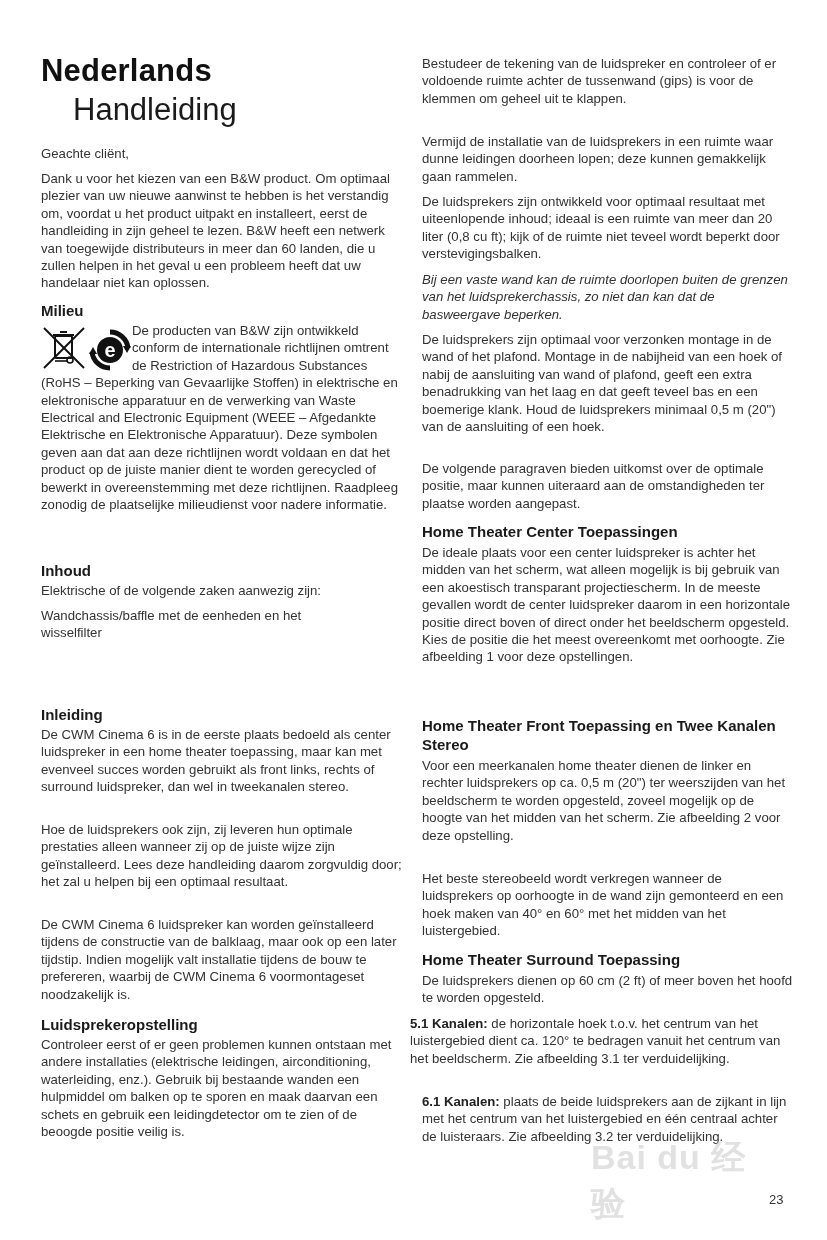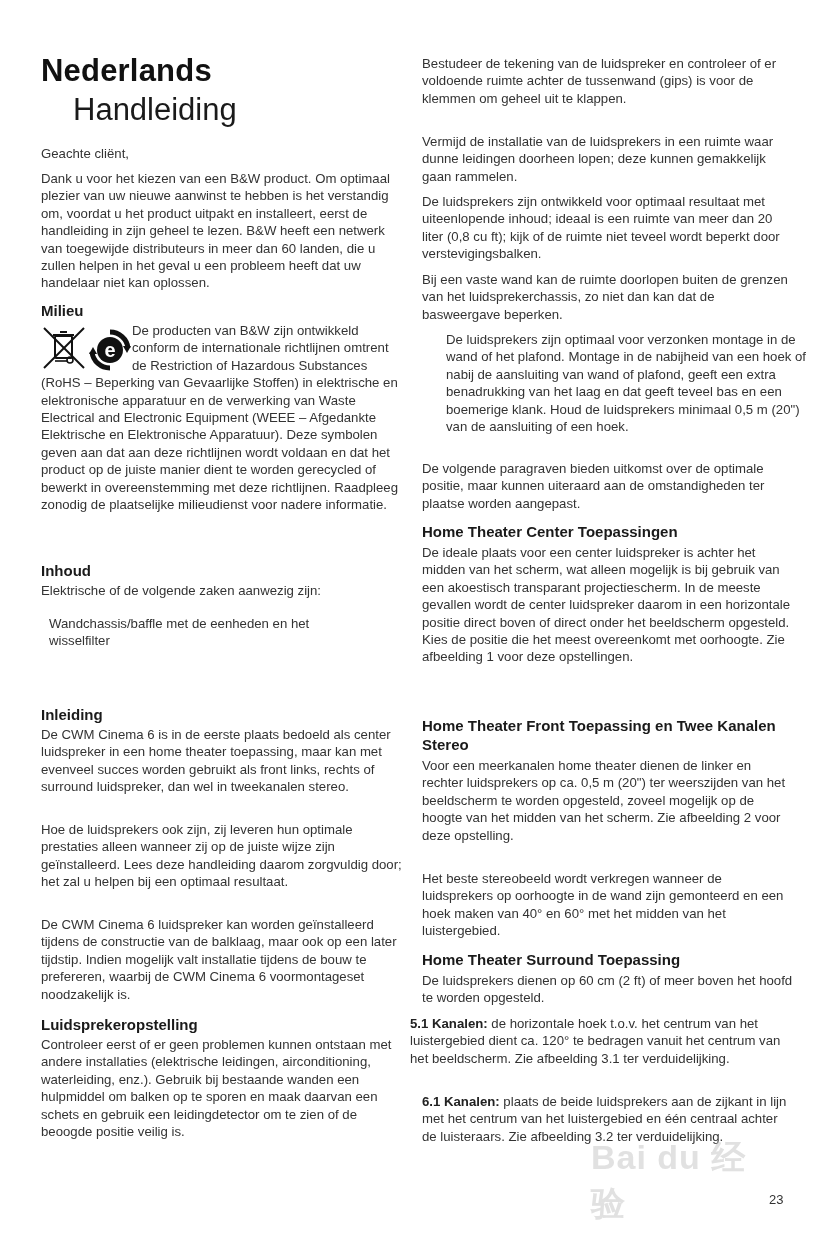--- a/index.html
+++ b/index.html
@@ -85,21 +85,21 @@
       color: rgba(200,200,200,0.55);
     }
     .wm-url {
       position: absolute;
       left: 6px;
       top: 52px;
       font-size: 22px;
       font-weight: bold;
       color: rgba(205,205,205,0.55);
     }
-    ul.items { list-style: none; padding: 0; margin: 8px; }
+    ul.items { list-style: none; padding: 0; margin: 0; }
   </style>
 </head>
 <body>
 
 <div class="title-main">Nederlands</div>
 <div class="title-sub">Handleiding</div>
 
 <p class="txt abs" style="left:41px; top:145px; width:365px;">Geachte cliënt,</p>
 <p class="txt abs" style="left:41px; top:170px; width:362px;">Dank u voor het kiezen van een B&amp;W product. Om optimaal plezier van uw nieuwe aanwinst te hebben is het verstandig om, voordat u het product uitpakt en installeert, eerst de handleiding in zijn geheel te lezen. B&amp;W heeft een netwerk van toegewijde distributeurs in meer dan 60 landen, die u zullen helpen in het geval u een probleem heeft dat uw handelaar niet kan oplossen.</p>
 
@@ -142,22 +142,22 @@
 <p class="txt abs" style="left:41px; top:726px; width:365px;">De CWM Cinema 6 is in de eerste plaats bedoeld als center luidspreker in een home theater toepassing, maar kan met evenveel succes worden gebruikt als front links, rechts of surround luidspreker, dan wel in tweekanalen stereo.</p>
 <p class="txt abs" style="left:41px; top:821px; width:365px;">Hoe de luidsprekers ook zijn, zij leveren hun optimale prestaties alleen wanneer zij op de juiste wijze zijn geïnstalleerd. Lees deze handleiding daarom zorgvuldig door; het zal u helpen bij een optimaal resultaat.</p>
 <p class="txt abs" style="left:41px; top:916px; width:365px;">De CWM Cinema 6 luidspreker kan worden geïnstalleerd tijdens de constructie van de balklaag, maar ook op een later tijdstip. Indien mogelijk valt installatie tijdens de bouw te prefereren, waarbij de CWM Cinema 6 voormontageset noodzakelijk is.</p>
 
 <h3 class="h abs" style="left:41px; top:1015px;">Luidsprekeropstelling</h3>
 <p class="txt abs" style="left:41px; top:1036px; width:365px;">Controleer eerst of er geen problemen kunnen ontstaan met andere installaties (elektrische leidingen, airconditioning, waterleiding, enz.). Gebruik bij bestaande wanden een hulpmiddel om balken op te sporen en maak daarvan een schets en gebruik een leidingdetector om te zien of de beoogde positie veilig is.</p>
 
 <p class="txt abs" style="left:422px; top:55px; width:360px;">Bestudeer de tekening van de luidspreker en controleer of er voldoende ruimte achter de tussenwand (gips) is voor de klemmen om geheel uit te klappen.</p>
 <p class="txt abs" style="left:422px; top:133px; width:372px;">Vermijd de installatie van de luidsprekers in een ruimte waar dunne leidingen doorheen lopen; deze kunnen gemakkelijk gaan rammelen.</p>
 <p class="txt abs" style="left:422px; top:193px; width:372px;">De luidsprekers zijn ontwikkeld voor optimaal resultaat met uiteenlopende inhoud; ideaal is een ruimte van meer dan 20 liter (0,8 cu ft); kijk of de ruimte niet teveel wordt beperkt door verstevigingsbalken.</p>
-<p class="txt abs" style="left:422px; top:271px; width:372px;">Bij een vaste wand kan de ruimte doorlopen buiten de grenzen van het luidsprekerchassis, zo niet dan kan dat de basweergave beperken.</p>
-<p class="txt abs" style="left:446px; top:331px; width:372px;">De luidsprekers zijn optimaal voor verzonken montage in de wand of het plafond. Montage in de nabijheid van een hoek of nabij de aansluiting van wand of plafond, geeft een extra benadrukking van het laag en dat geeft teveel bas en een boemerige klank. Houd de luidsprekers minimaal 0,5 m (20") van de aansluiting of een hoek.</p>
+<p class="txt abs" style="left:422px; top:271px; width:372px;font-style:italic;">Bij een vaste wand kan de ruimte doorlopen buiten de grenzen van het luidsprekerchassis, zo niet dan kan dat de basweergave beperken.</p>
+<p class="txt abs" style="left:422px; top:331px; width:372px;">De luidsprekers zijn optimaal voor verzonken montage in de wand of het plafond. Montage in de nabijheid van een hoek of nabij de aansluiting van wand of plafond, geeft een extra benadrukking van het laag en dat geeft teveel bas en een boemerige klank. Houd de luidsprekers minimaal 0,5 m (20") van de aansluiting of een hoek.</p>
 <p class="txt abs" style="left:422px; top:460px; width:372px;">De volgende paragraven bieden uitkomst over de optimale positie, maar kunnen uiteraard aan de omstandigheden ter plaatse worden aangepast.</p>
 
 <h3 class="h abs" style="left:422px; top:522px;">Home Theater Center Toepassingen</h3>
 <p class="txt abs" style="left:422px; top:544px; width:372px;">De ideale plaats voor een center luidspreker is achter het midden van het scherm, wat alleen mogelijk is bij gebruik van een akoestisch transparant projectiescherm. In de meeste gevallen wordt de center luidspreker daarom in een horizontale positie direct boven of direct onder het beeldscherm opgesteld. Kies de positie die het meest overeenkomt met oorhoogte. Zie afbeelding 1 voor deze opstellingen.</p>
 
 <h3 class="h abs" style="left:422px; top:716px; width:372px;">Home Theater Front Toepassing en Twee Kanalen Stereo</h3>
 <p class="txt abs" style="left:422px; top:757px; width:372px;">Voor een meerkanalen home theater dienen de linker en rechter luidsprekers op ca. 0,5 m (20") ter weerszijden van het beeldscherm te worden opgesteld, zoveel mogelijk op de hoogte van het midden van het scherm. Zie afbeelding 2 voor deze opstelling.</p>
 <p class="txt abs" style="left:422px; top:870px; width:372px;">Het beste stereobeeld wordt verkregen wanneer de luidsprekers op oorhoogte in de wand zijn gemonteerd en een hoek maken van 40° en 60° met het midden van het luistergebied.</p>
 
 <h3 class="h abs" style="left:422px; top:950px;">Home Theater Surround Toepassing</h3>

